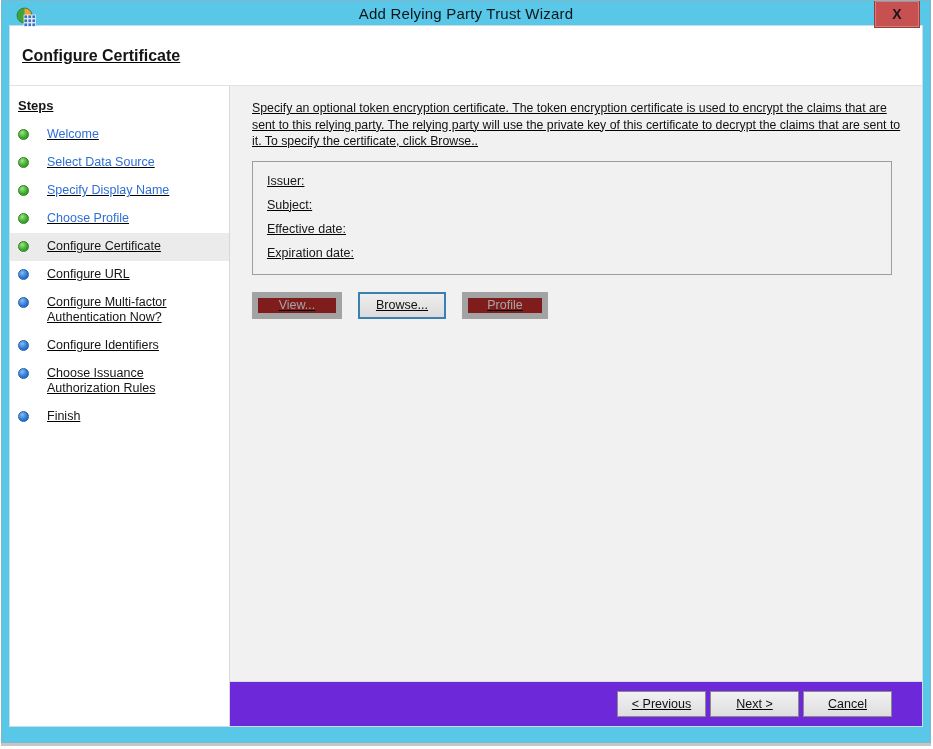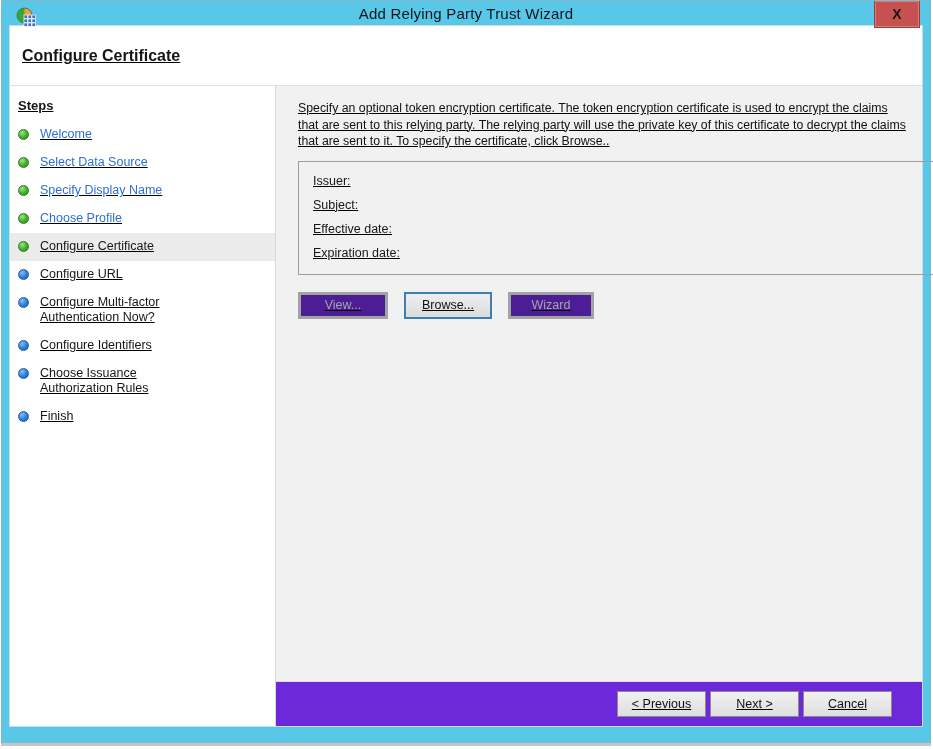--- a/index.html
+++ b/index.html
@@ -29,24 +29,24 @@
 
   
   .inner { background:#ffffff; height:calc(100% - 32px); display:flex; flex-direction:column; border:1px solid #c8dde6;text-decoration:underline; }
 
   .header { height:60px; background:#ffffff; border-bottom:1px solid #e2e2e2; display:flex; align-items:center; }
   .header h1 { font-size:16px; font-weight:bold; color:#161616; padding-left:12px; }
 
   .content-row { flex:1; display:flex; min-height:0; }
 
   
-  .sidebar { width:266px; background:#ffffff; border-right:1px solid #d8d8d8; padding-top:6px; }
+  .sidebar { width:220px; background:#ffffff; border-right:1px solid #d8d8d8; padding-top:6px; }
   .steps-heading { font-size:13px; font-weight:bold; color:#161616; padding:6px 0 8px 8px; }
   ul.steps { list-style:none; }
-  li.step { display:flex; align-items:flex-start; gap:11px; padding:6px 0 7px 8px; }
+  li.step { display:flex; align-items:flex-start; gap:18px; padding:6px 0 7px 8px; }
   li.step.current { background:#ebebeb; }
   .bullet { width:11px; height:11px; border-radius:50%; flex:0 0 11px; margin-top:2px; }
   .done > .bullet { background:radial-gradient(circle at 35% 30%, #9fe488, #3FAE2A 55%, #2b8a1e); border:1px solid #2e7d22; }
   .todo > .bullet { background:radial-gradient(circle at 35% 30%, #8cbbf0, #2E7BD6 55%, #1c5cab); border:1px solid #1f5fae; }
   .step-label { font-size:12.5px; line-height:15px; max-width:155px; color:#161616; }
   li.link .step-label { color:#2E6FD6; cursor:pointer; }
 
   
   .main { flex:1; background:#F0F1F0; display:flex; flex-direction:column; min-width:0; }
   .main-content { flex:1; padding:14px 16px 0 22px; }
@@ -58,21 +58,21 @@
   }
   .cert-field { font-size:12.5px; color:#161616; line-height:24px; }
 
   .btn-row { margin-top:17px; display:flex; gap:16px; }
   .btn {
     height:27px; font-size:12.5px; color:#111; text-align:center;
     background:linear-gradient(#f1f1f1,#dedede);
     border:1px solid #8a8a8a; display:flex; align-items:center; justify-content:center;
     font-family:inherit; cursor:pointer;
   }
-  .btn.disabled { background:#4c1d95; border:3px solid #a3a3a3; color:#a5a5a5; cursor:default; }
+  .btn.disabled { background:#7f1d1d; border:6px solid #a3a3a3; color:#a5a5a5; cursor:default; }
   .btn.focused { border:2px solid #3C7FB1; background:linear-gradient(#eeeeee,#dcdcdc); }
   .w-view{width:90px;} .w-browse{width:88px;} .w-remove{width:86px;}
 
   
   .footer {
     height:45px; border-top:1px solid #dddddd; background:#6d28d9;
     display:flex; align-items:center; justify-content:flex-end; gap:4px; padding-right:30px;
   }
   .footer .btn { width:89px; height:26px; }
 </style>
@@ -167,21 +167,21 @@
           <div class="cert-box">
               <div class="cert-field">Issuer:</div>
               <div class="cert-field">Subject:</div>
               <div class="cert-field">Effective date:</div>
               <div class="cert-field">Expiration date:</div>
             </div>
 
           <div class="btn-row">
             <button class="btn disabled w-view">View...</button>
             <button class="btn focused w-browse">Browse...</button>
-            <button class="btn disabled w-remove">Wizard</button>
+            <button class="btn disabled w-remove">Profile</button>
           </div>
         </div>
 
         <div class="footer">
           <button class="btn">&lt; Previous</button>
           <button class="btn">Next &gt;</button>
           <button class="btn">Cancel</button>
         </div>
       </div>
 

